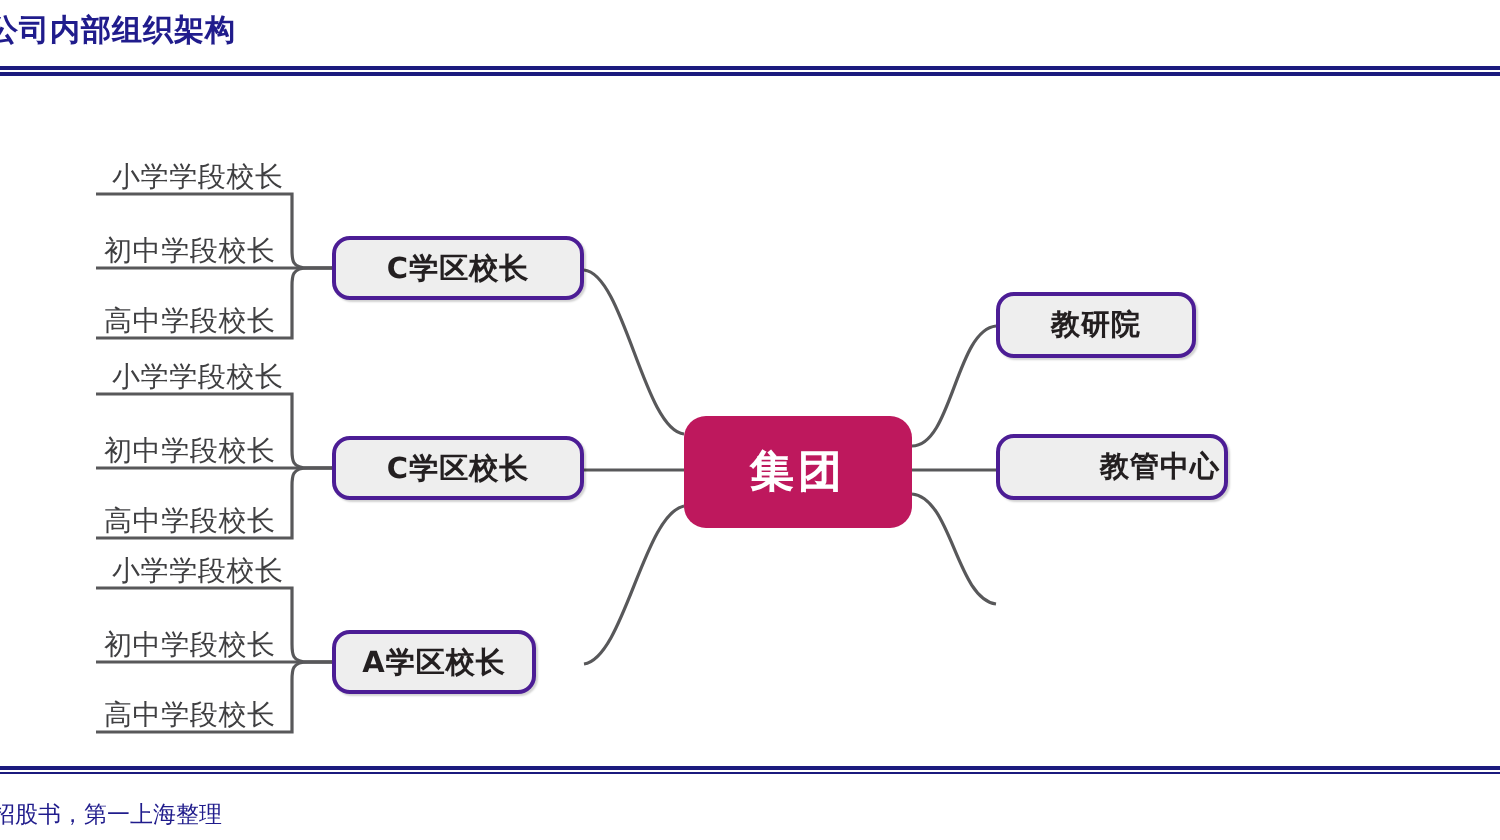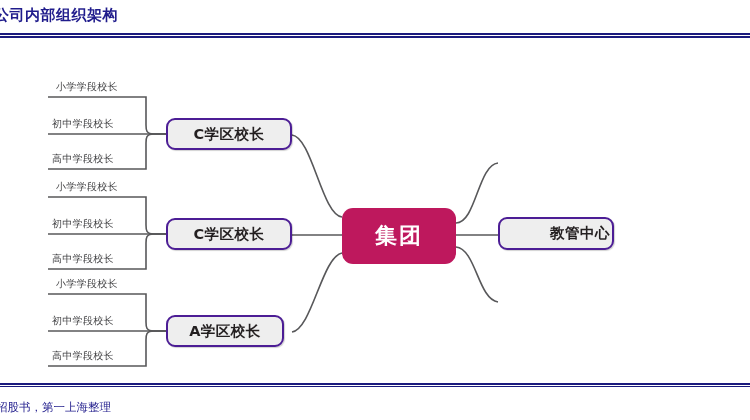--- a/index.html
+++ b/index.html
@@ -98,32 +98,32 @@
     border-radius: 11px;
     color: #ffffff;
     font-weight: bold;
     font-size: 22px;
     letter-spacing: 2px;
   }
 
   
   #node-district-c { left: 166px; top: 73px;  width: 126px; height: 32px; }
   #node-district-b { left: 166px; top: 173px; width: 126px; height: 32px; }
-  #node-district-a { left: 166px; top: 270px; width: 118px; height: 32px; }
+  #node-district-a { left: 166px; top: 270px; width: 102px; height: 32px; }
 
   #node-group      { left: 342px; top: 163px; width: 114px; height: 56px; }
 
   #node-research   { left: 498px; top: 101px; width: 100px; height: 33px; }
   #node-mgmt       { left: 498px; top: 172px; width: 116px; height: 33px; padding-left: 48px; }
   #node-design     { left: 498px; top: 240px; width: 100px; height: 33px; }
 
   
   .leaf-label {
     position: absolute;
-    font-size: 10px;
+    font-size: 14px;
     color: #3f3f41;
     white-space: nowrap;
     letter-spacing: 0.3px;
   }
 </style>
 </head>
 <body>
 
 <div id="slide-title">公司内部组织架构</div>
 <div id="header-rule"></div>
@@ -166,17 +166,18 @@
   <div class="leaf-label" style="left:56px; top:232px;">小学学段校长</div>
   <div class="leaf-label" style="left:52px; top:269px;">初中学段校长</div>
   <div class="leaf-label" style="left:52px; top:304px;">高中学段校长</div>
 
   <div id="node-district-c" class="node node-grey">C学区校长</div>
   <div id="node-district-b" class="node node-grey">C学区校长</div>
   <div id="node-district-a" class="node node-grey">A学区校长</div>
 
   <div id="node-group" class="node node-center">集团</div>
 
+  <div id="node-research" class="node node-grey">教研院</div>
   <div id="node-mgmt" class="node node-grey">教管中心</div>
 </div>
 
 <div id="footer-rule"></div>
 <div id="source-note">招股书，第一上海整理</div>
 
 </body></html>

